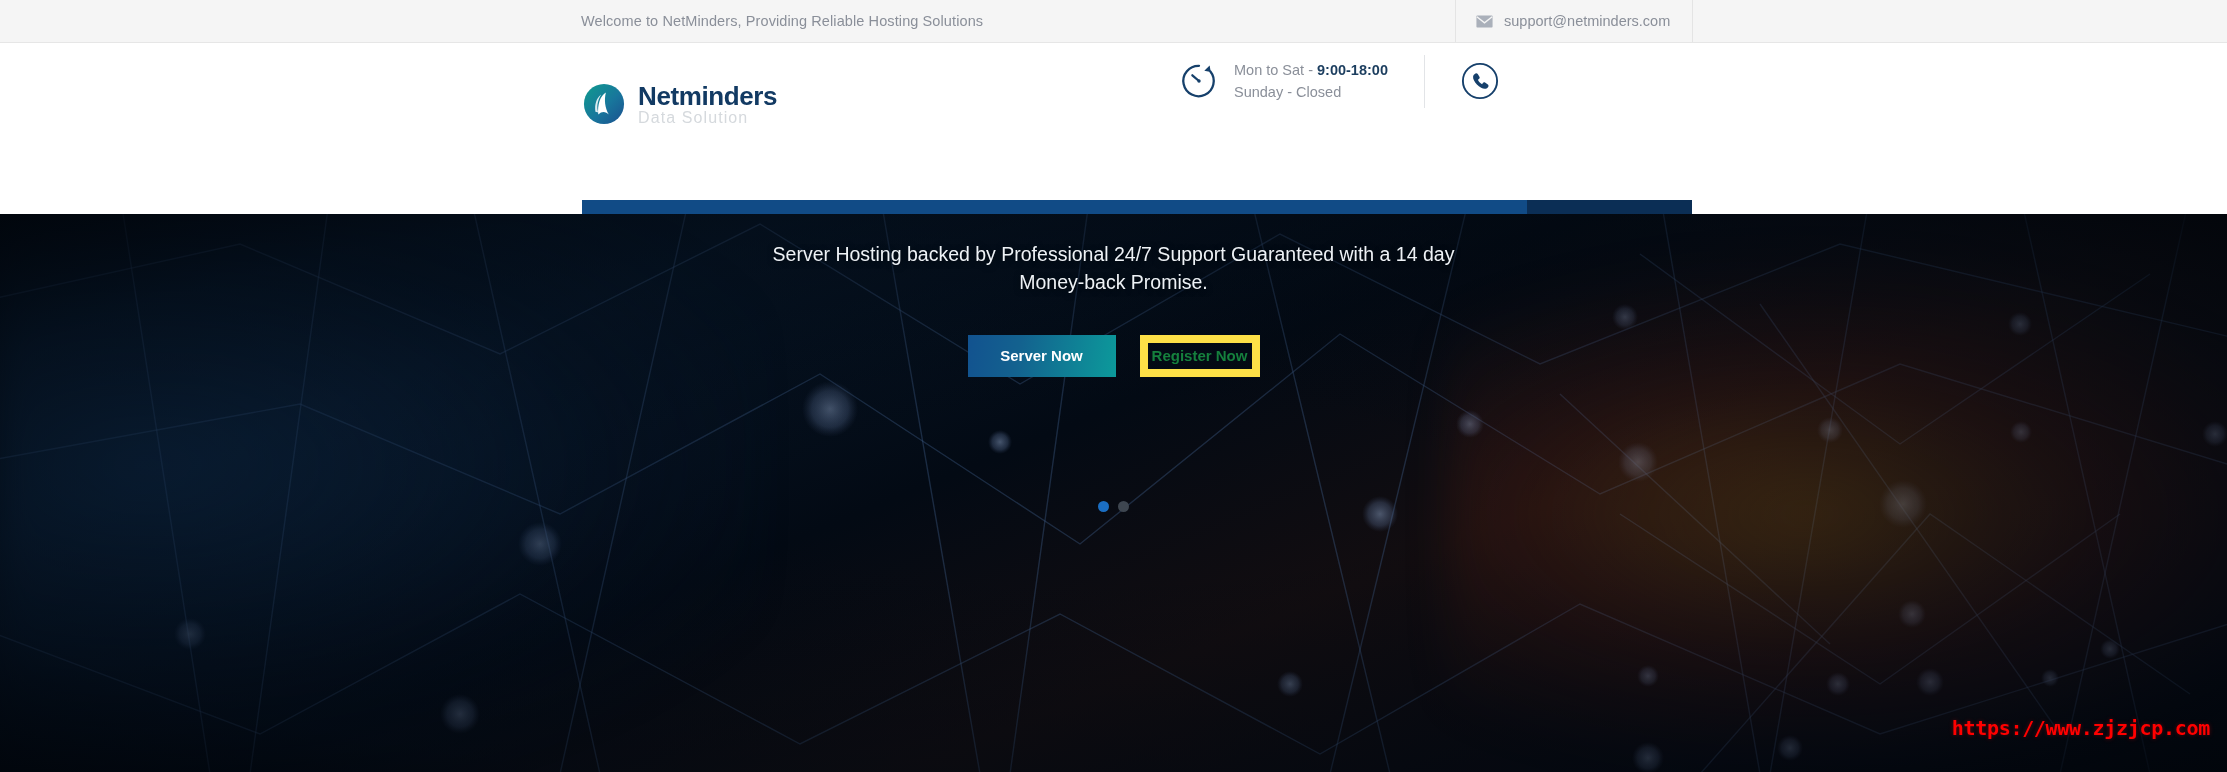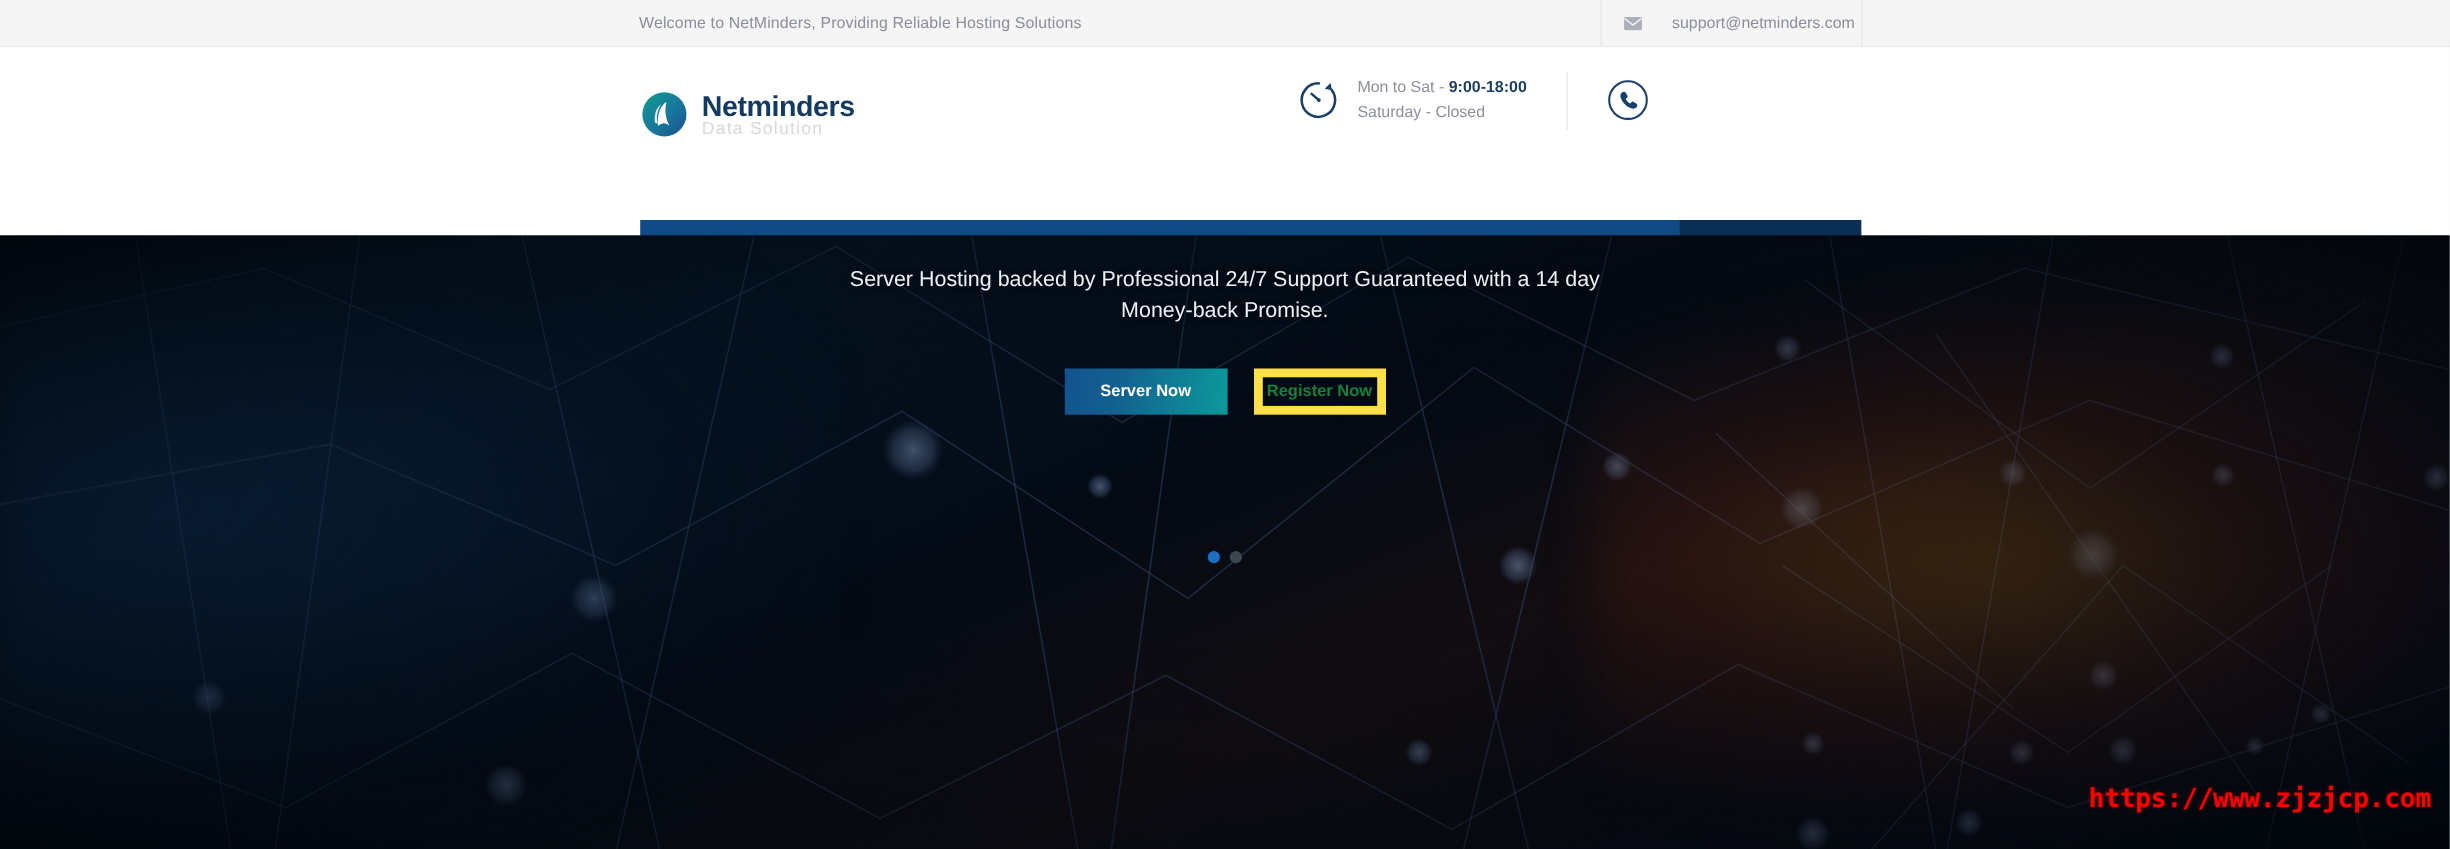--- a/index.html
+++ b/index.html
@@ -32,21 +32,21 @@
     font-size: 14.5px;
     color: #8a8f99;
     letter-spacing: .1px;
     white-space: nowrap;
   }
   .topbar-email-wrap {
     position: absolute;
     left: 1455px; top: 0;
     height: 42px;
     padding-left: 0;
-    display: flex; align-items: center; gap: 27px;
+    display: flex; align-items: center; gap: 11px;
     border-left: 1px solid #e4e4e4;
     padding-left: 20px;
     box-sizing: border-box;
   }
   .topbar-divider-right {
     position: absolute;
     left: 1692px; top: 0;
     width: 1px; height: 42px;
     background: #e4e4e4;
   }
@@ -73,21 +73,21 @@
   .logo-name {
     font-size: 26px; font-weight: bold; color: #123a63;
     letter-spacing: -.4px; display:block;text-align:center;
   }
   .logo-sub {
     font-size: 16px; color: #d5d9dd; letter-spacing: 1.1px;
     display:block; margin-top: 1px;
   }
 
   .header-info {
-    position: absolute; left: 1180px; top: 22px;
+    position: absolute; left: 1180px; top: 12px;
     display: flex; align-items: stretch;
   }
   .info-block {
     display: flex; align-items: center; gap: 16px;
     padding: 4px 36px 4px 0;
   }
   .info-block + .info-block {
     border-left: 1px solid #e2e4e7;
     padding-left: 36px;
   }
@@ -196,21 +196,21 @@
     position: absolute; left: 0; right: 0; top: 287px;
     display: flex; justify-content: center; gap: 9px;
   }
   .dot { width: 11px; height: 11px; border-radius: 50%; cursor: pointer; }
   .dot.active { background: #1b6ec2; }
   .dot.idle { background: #3e4650; }
 
   .watermark {
     position: absolute; right: 17px; bottom: 32px;
     font-family: "DejaVu Sans Mono", monospace;
-    font-size: 24px; font-weight: bold;
+    font-size: 20px; font-weight: bold;
     color: #ff0000; letter-spacing: -.3px;
     text-shadow: 0 0 4px rgba(255,0,0,.35);
     margin-top: 40px;
   }
 </style>
 </head>
 <body>
 
 <div class="page">
 
@@ -260,21 +260,21 @@
         <span>
           <svg class="info-icon" viewBox="0 0 40 40" xmlns="http://www.w3.org/2000/svg">
             <path d="M20 4 A16 16 0 1 0 32 10" fill="none" stroke="#16406b" stroke-width="2.4" stroke-linecap="round"></path>
             <path d="M31.2 3.6 L32.4 10.6 L25.6 9.2 Z" fill="#16406b"></path>
             <line x1="20" y1="20" x2="13" y2="14" stroke="#16406b" stroke-width="2.4" stroke-linecap="round"></line>
             <circle cx="20" cy="20" r="1.8" fill="#16406b"></circle>
           </svg>
         </span>
         <span class="info-lines">
           <span class="info-line"><span>Mon to Sat - </span><span class="strong-dark">9:00-18:00</span></span>
-          <span class="info-line">Saturday - Closed</span>
+          <span class="info-line">Sunday - Closed</span>
         </span>
       </div>
 
       <div class="info-block">
         <span>
           <svg class="info-icon" viewBox="0 0 40 40" xmlns="http://www.w3.org/2000/svg">
             <circle cx="20" cy="20" r="18" fill="none" stroke="#16406b" stroke-width="2"></circle>
             <path d="M14.5 12.5 c1.3-1 2.6-.6 3.3.5 l1.6 2.6 c.5.9.3 1.7-.5 2.3 l-1.1.8 c.6 1.9 2.4 3.8 4.4 4.6 l.8-1.1 c.6-.8 1.4-1 2.3-.5 l2.6 1.6 c1.1.7 1.5 2 .5 3.3 -1.6 2-4.2 2.1-7.2.6 -3.3-1.7-6.1-4.6-7.6-7.9 -1.4-3-1.2-5.6.9-6.8 Z" fill="#16406b"></path>
           </svg>
         </span>

